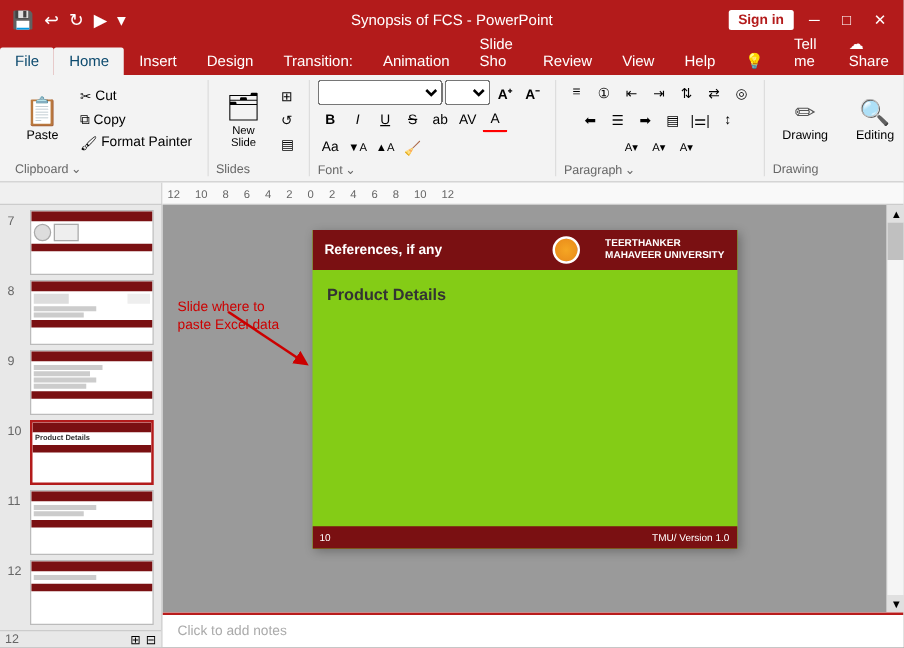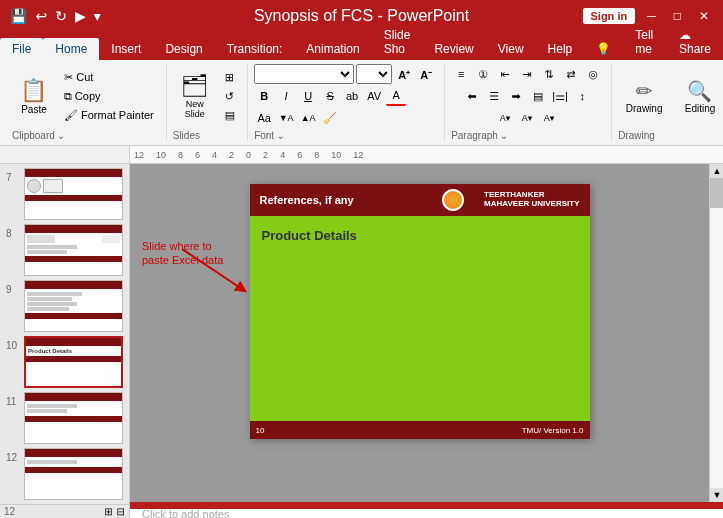--- a/index.html
+++ b/index.html
@@ -9,21 +9,21 @@
     .title-bar {
       background: #b31b1b;
       color: white;
       height: 32px;
       display: flex;
       align-items: center;
       justify-content: space-between;
       padding: 0 8px;
     }
     .title-bar-left { display: flex; align-items: center; gap: 6px; }
-    .title-bar-center { position: absolute; left: 50%; transform: translateX(-50%); color: white; font-size: 16px; }
+    .title-bar-center { position: absolute; left: 50%; transform: translateX(-50%); color: white; font-size: 12px; }
     .title-bar-right { display: flex; align-items: center; gap: 6px; margin-left: auto; }
     .win-btn { color: white; font-size: 12px; cursor: pointer; padding: 2px 6px; }
     .sign-in-btn {
       background: white;
       color: #b31b1b;
       border: none;
       padding: 2px 8px;
       font-size: 11px;
       cursor: pointer;
       border-radius: 2px;
@@ -264,23 +264,23 @@
       background: #e0e0e0;
       display: flex;
       align-items: center;
       justify-content: center;
       cursor: pointer;
       font-size: 9px;
     }
 
     
     .notes-area {
-      height: 16px;
+      height: 28px;
       background: white;
-      border-top: 7px solid #b91c1c;
+      border-top: 2px solid #b91c1c;
       display: flex;
       align-items: center;
       padding: 0 12px;
       font-size: 11px;
       color: #aaa;
     }
 
     .slide-list {
       flex: 1;
       overflow-y: scroll;

